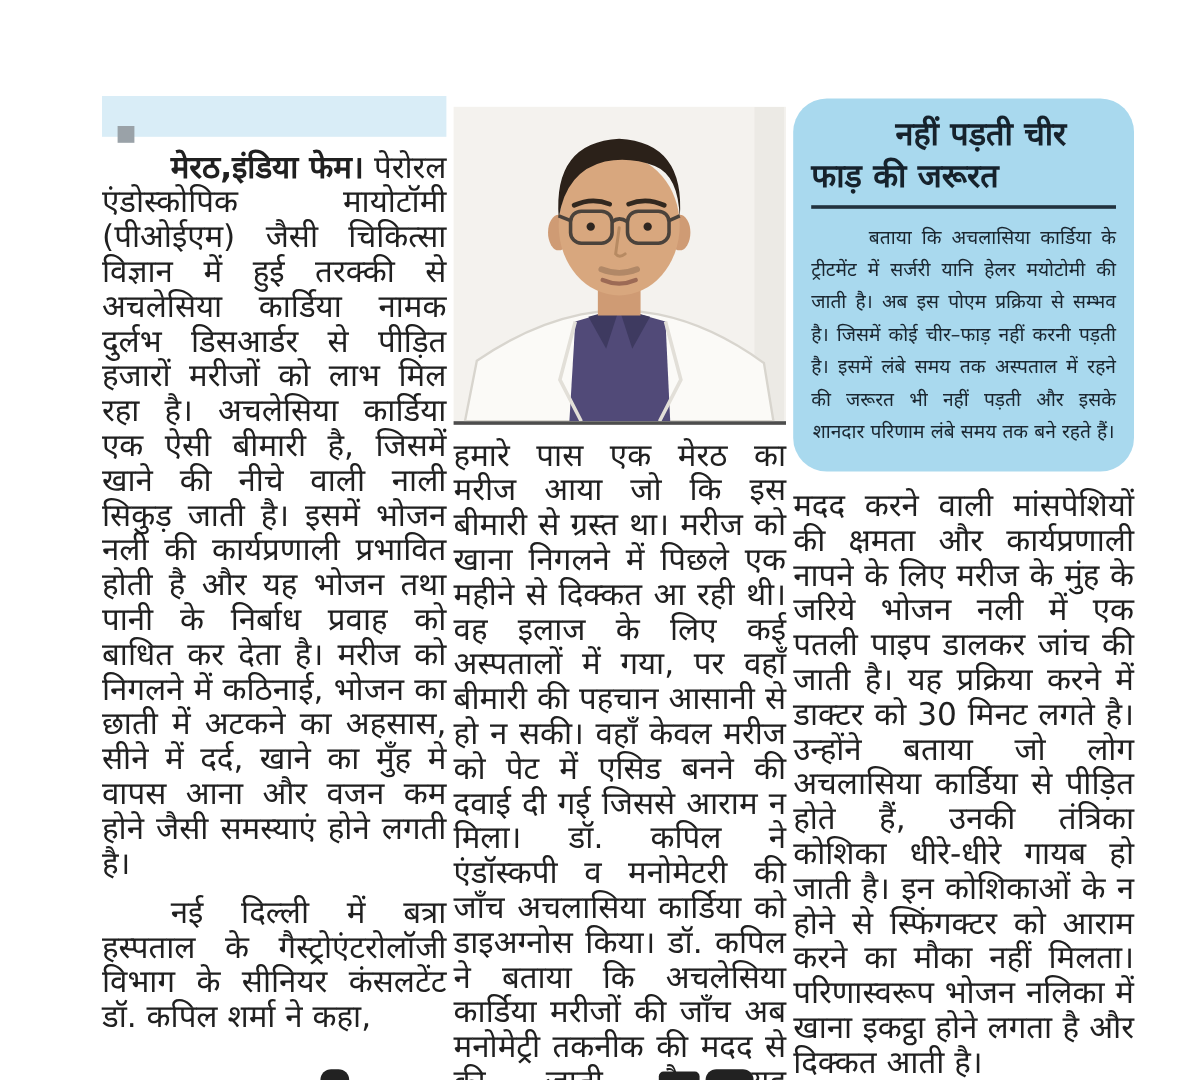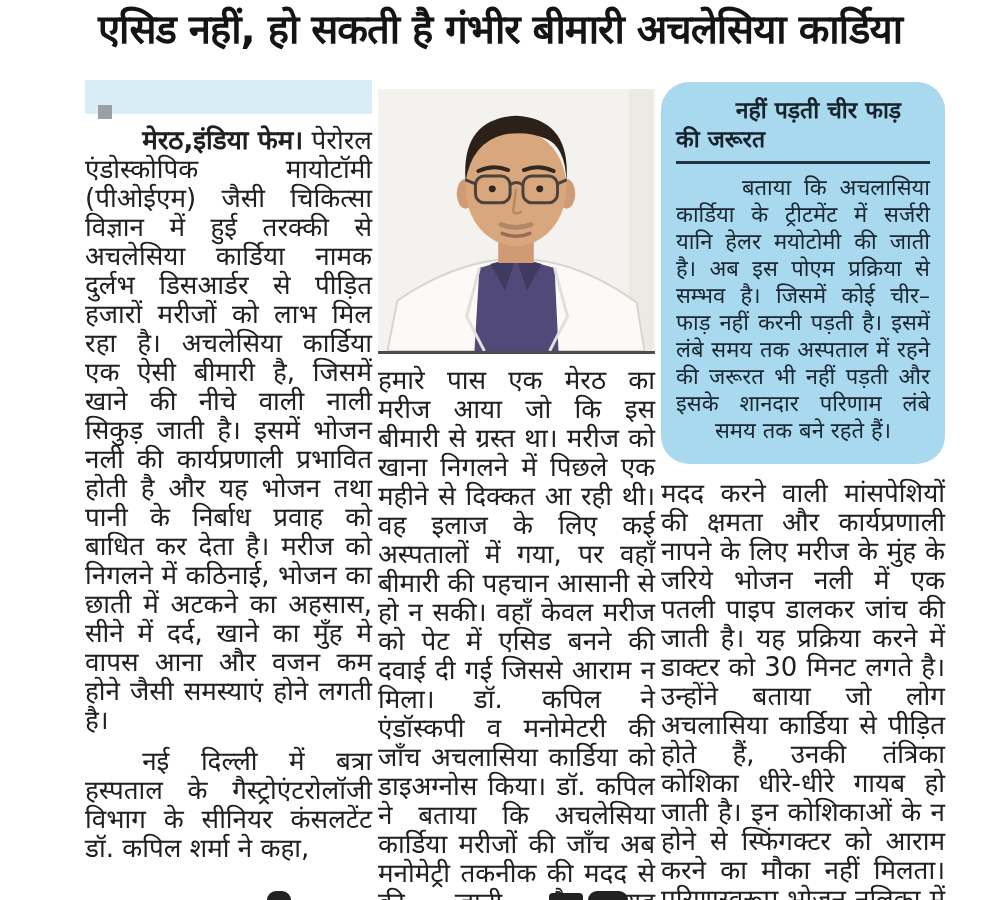--- a/index.html
+++ b/index.html
@@ -38,43 +38,42 @@
   .photo {
     margin:0; width:277px; height:265px; border-bottom:3px solid #4d4d4d;
     background:#f4f2ee; overflow:hidden;
   }
   .photo svg { display:block; width:100%; height:100%; }
 
   .info-box {
     background:#a9d9ee; border-radius:28px; padding:12px 15px 20px 15px;
   }
   .info-title {
-    font-size:23px; font-weight:700; margin:2px 0 6px 0; line-height:1.28;
+    font-size:27px; font-weight:700; margin:2px 0 6px 0; line-height:1.28;
     text-indent:2.6em; color:#16222c;
   }
   .info-rule {
     border:none; border-top:3px solid #22323e; margin:2px 0 10px 0;
   }
   .info-body {
-    font-size:22px; line-height:27px; margin:0; color:#1a2630;
+    font-size:16px; line-height:27px; margin:0; color:#1a2630;
     text-align:justify; text-align-last:center; text-indent:3em;
   }
   .right-para { margin-top:15px; }
 
   .cut { position:absolute; background:#222222; }
   .cut-1 { left:267px; top:891px; width:24px; height:9px; border-radius:12px 12px 0 0; }
   .cut-2 { left:549px; top:893px; width:34px; height:7px; border-radius:4px 4px 0 0; }
   .cut-3 { left:588px; top:891px; width:40px; height:9px; border-radius:10px 10px 0 0; }
 </style>
 </head>
 <body>
 
 <div class="page">
 
-  <h1 class="headline">एसिड नहीं, हो सकती है गंभीर बीमारी अचलेसिया कार्डिया</h1>
 
   <div class="col col-left">
     <div class="highlight-box" style="background: rgb(217, 237, 247);">
       <span class="bullet" style="background: rgb(154, 162, 168);"></span>
     </div>
     <p class="body-text indent"><strong class="dateline">मेरठ,इंडिया फेम।</strong><span> पेरोरल एंडोस्कोपिक मायोटॉमी (पीओईएम) जैसी चिकित्सा विज्ञान में हुई तरक्की से अचलेसिया कार्डिया नामक दुर्लभ डिसआर्डर से पीड़ित हजारों मरीजों को लाभ मिल रहा है। अचलेसिया कार्डिया एक ऐसी बीमारी है, जिसमें खाने की नीचे वाली नाली सिकुड़ जाती है। इसमें भोजन नली की कार्यप्रणाली प्रभावित होती है और यह भोजन तथा पानी के निर्बाध प्रवाह को बाधित कर देता है। मरीज को निगलने में कठिनाई, भोजन का छाती में अटकने का अहसास, सीने में दर्द, खाने का मुँह मे वापस आना और वजन कम होने जैसी समस्याएं होने लगती है।</span></p>
     <p class="body-text indent">नई दिल्ली में बत्रा हस्पताल के गैस्ट्रोएंटरोलॉजी विभाग के सीनियर कंसलटेंट डॉ. कपिल शर्मा ने कहा,</p>
   </div>
 
   <div class="col col-mid">

